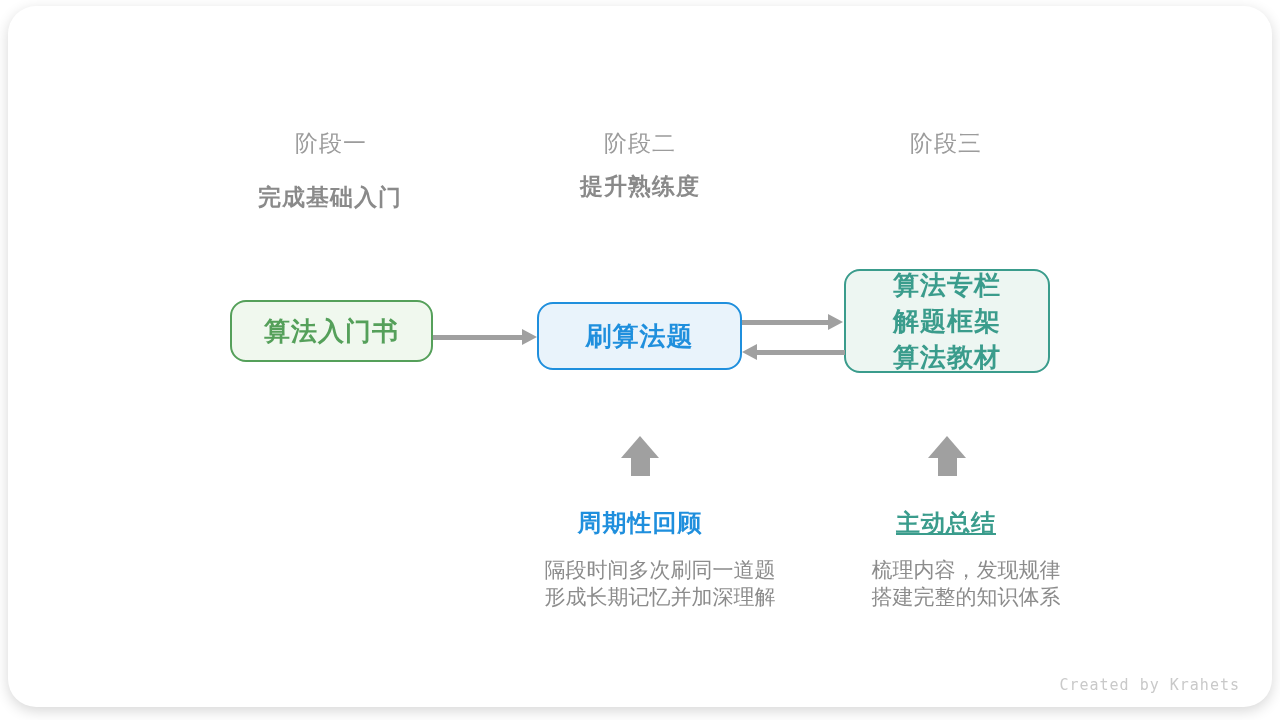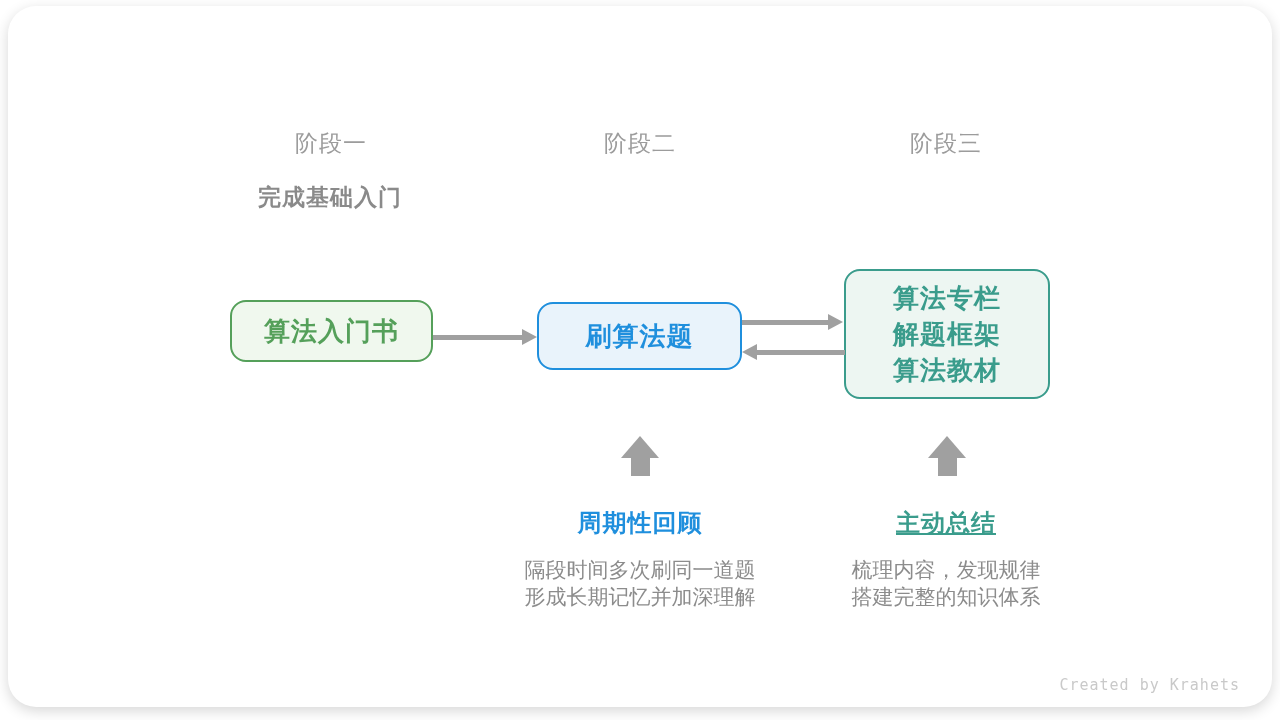--- a/index.html
+++ b/index.html
@@ -123,20 +123,21 @@
   .ann-title.blue { color: var(--blue, #1f8fdd); }
   .ann-title.teal { color: var(--teal, #3a9c8c); text-decoration: underline; }
   .ann-desc {
     position: absolute;
     transform: translateX(-50%);
     font-size: 21px;
     color: var(--desc-text, #8c8c8c);
     line-height: 27px;
     text-align: left;
     white-space: nowrap;
+    margin-left: 20px;
   }
   .credit {
     position: absolute;
     right: 40px;
     top: 676px;
     font-family: "DejaVu Sans Mono", "Liberation Mono", monospace;
     font-size: 15px;
     color: var(--credit, #c9c9c9);
     letter-spacing: 1px;
     white-space: nowrap;
@@ -147,32 +148,33 @@
 <body>
 
 <div class="card"></div>
 
 <div class="layer">
 
   <div class="stage-label" style="left:331px; top:128px;">阶段一</div>
   <div class="stage-subtitle" style="left:330px; top:182px;">完成基础入门</div>
 
   <div class="stage-label" style="left:640px; top:128px;">阶段二</div>
+  <div class="stage-subtitle" style="left:640px; top:171px;">提升熟练度</div>
 
   <div class="stage-label" style="left:946px; top:128px;">阶段三</div>
 
   <div class="node green" style="left:230px; top:300px; width:203px; height:62px;">
     <span class="node-line">算法入门书</span>
   </div>
 
   <div class="node blue" style="left:537px; top:302px; width:205px; height:68px;">
     <span class="node-line">刷算法题</span>
   </div>
 
-  <div class="node teal" style="left:844px; top:269px; width:206px; height:130px;">
+  <div class="node teal" style="left:844px; top:269px; width:206px; height:104px;">
     <span class="node-line">算法专栏</span>
     <span class="node-line">解题框架</span>
     <span class="node-line">算法教材</span>
   </div>
 
   <div class="h-arrow" style="left:433px; top:329px; width:104px;">
     <div class="shaft"></div>
     <div class="head-right"></div>
   </div>
 

